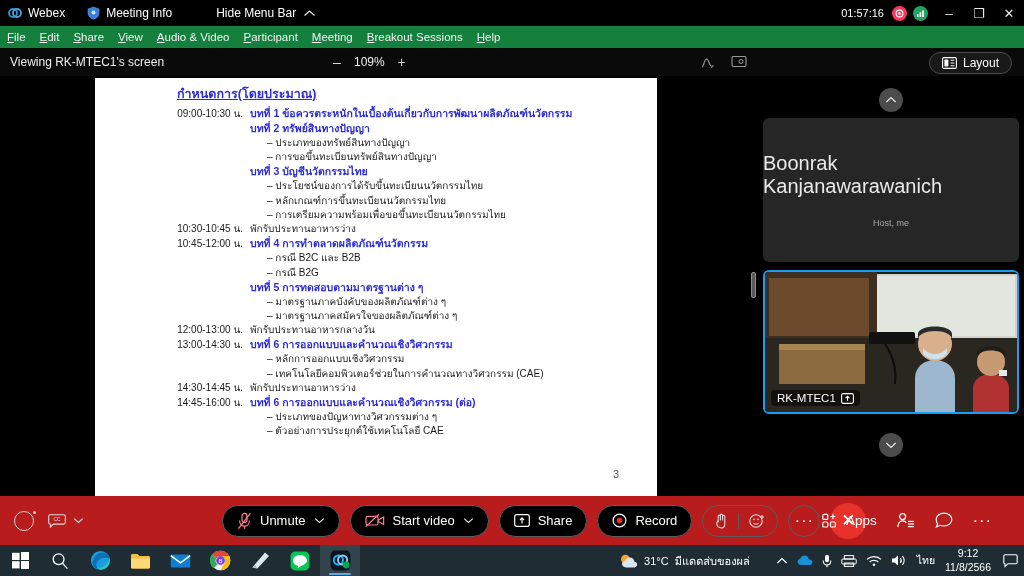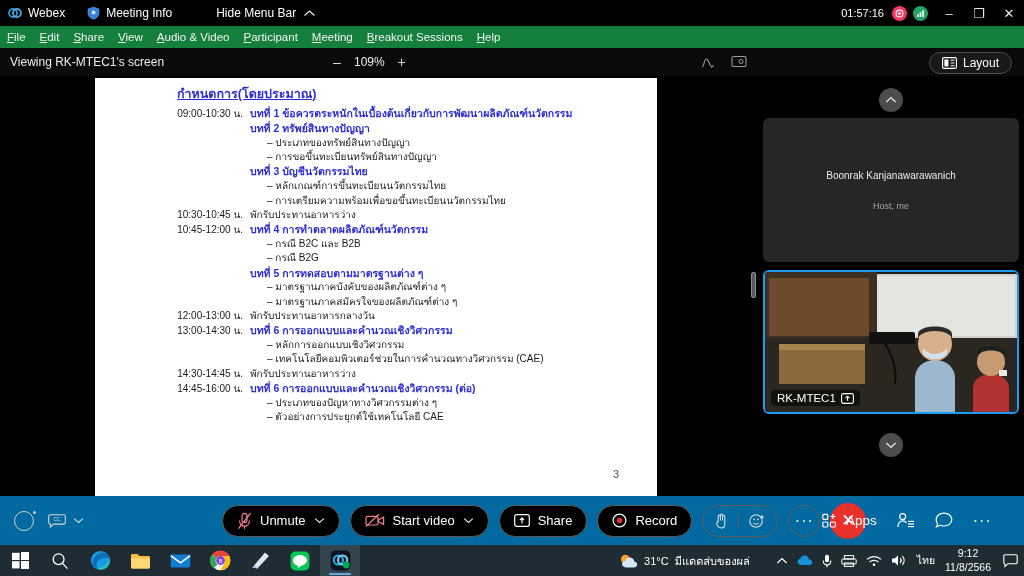--- a/index.html
+++ b/index.html
@@ -126,39 +126,39 @@
     display: flex; align-items: center; justify-content: center;
   }
   .chev-up { top: 12px; }
   .chev-down { top: 357px; }
   .pvideo {
     position: absolute; left: 6px; top: 42px; width: 256px; height: 144px;
     background: #262626; border-radius: 6px;
     display: flex; flex-direction: column;
     align-items: center; justify-content: center;
   }
-  .pvideo-name { color: #eaeaea; font-size: 10px; }
+  .pvideo-name { color: #eaeaea; font-size: 20px; }
   .pvideo-role { color: #a8a8a8; font-size: 9px; margin-top: 20px; }
   .pvideo2 {
     position: absolute; left: 6px; top: 194px; width: 256px; height: 144px;
     border-radius: 6px; border: 2px solid #1a9cf0; overflow: hidden;
     background: #3a3a30;
   }
   .pv2-img { position: absolute; inset: 0; }
   .pv2-label {
     position: absolute; left: 6px; bottom: 6px;
     display: flex; align-items: center; gap: 5px;
     background: rgba(0,0,0,0.55); padding: 2px 6px; border-radius: 4px;
   }
   .pv2-label span { color: #fff; font-size: 11.5px; }
 
   
   .controls {
     position: absolute; left: 0; top: 496px; width: 1024px; height: 49px;
-    background: #0369a1; display: flex; align-items: center;
+    background: #b91c1c; display: flex; align-items: center;
   }
   .ctl-left { position: absolute; left: 14px; display: flex; align-items: center; gap: 14px; }
   .circle-icon {
     width: 20px; height: 20px; border: 1.6px solid #cfcfcf; border-radius: 50%;
     position: relative;
   }
   .circle-icon::after {
     content: ""; position: absolute; right: -3px; top: -1px;
     width: 3px; height: 3px; border-radius: 50%; background: #cfcfcf;
   }
@@ -361,20 +361,24 @@
             <div class="time"></div>
             <div class="txt bullet">– ประเภทของทรัพย์สินทางปัญญา</div>
           </div>
           <div class="row r-indent">
             <div class="time"></div>
             <div class="txt bullet">– การขอขึ้นทะเบียนทรัพย์สินทางปัญญา</div>
           </div>
           <div class="row r-indent">
             <div class="time"></div>
             <div class="txt chapter">บทที่ 3 บัญชีนวัตกรรมไทย</div>
+          </div>
+          <div class="row r-indent">
+            <div class="time"></div>
+            <div class="txt bullet">– ประโยชน์ของการได้รับขึ้นทะเบียนนวัตกรรมไทย</div>
           </div>
           <div class="row r-indent">
             <div class="time"></div>
             <div class="txt bullet">– หลักเกณฑ์การขึ้นทะเบียนนวัตกรรมไทย</div>
           </div>
           <div class="row r-indent">
             <div class="time"></div>
             <div class="txt bullet">– การเตรียมความพร้อมเพื่อขอขึ้นทะเบียนนวัตกรรมไทย</div>
           </div>
           <div class="row">

